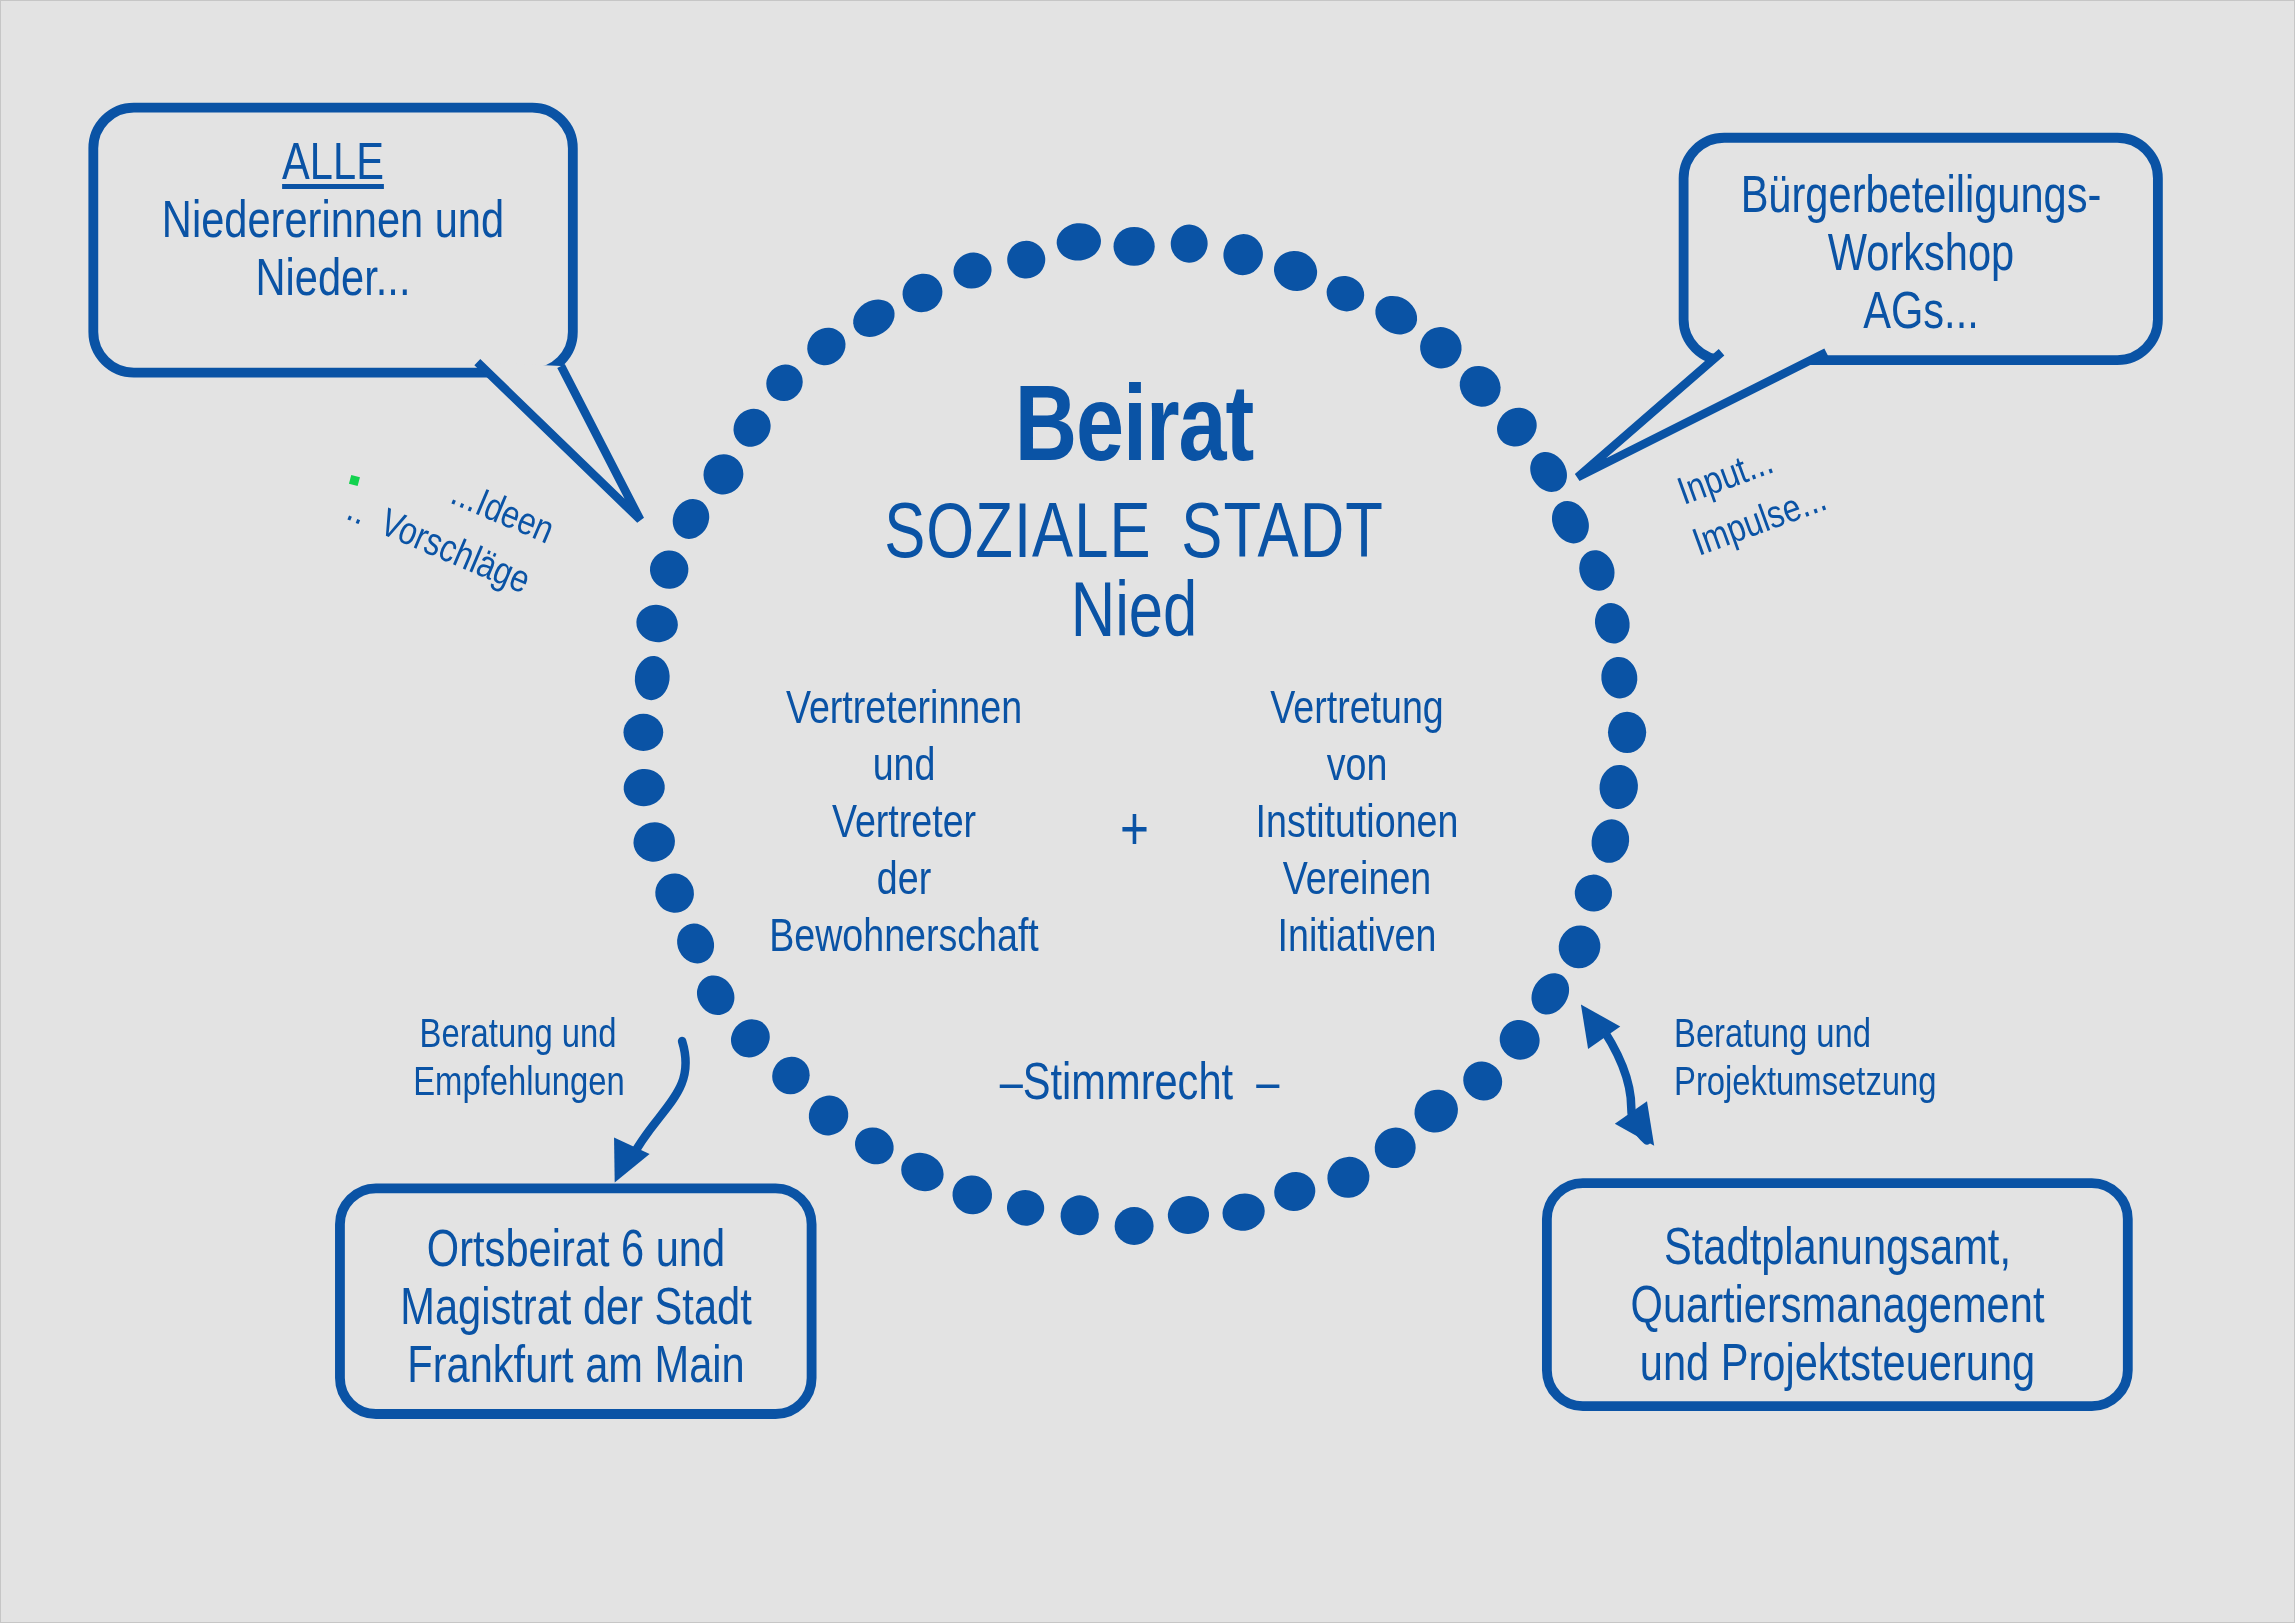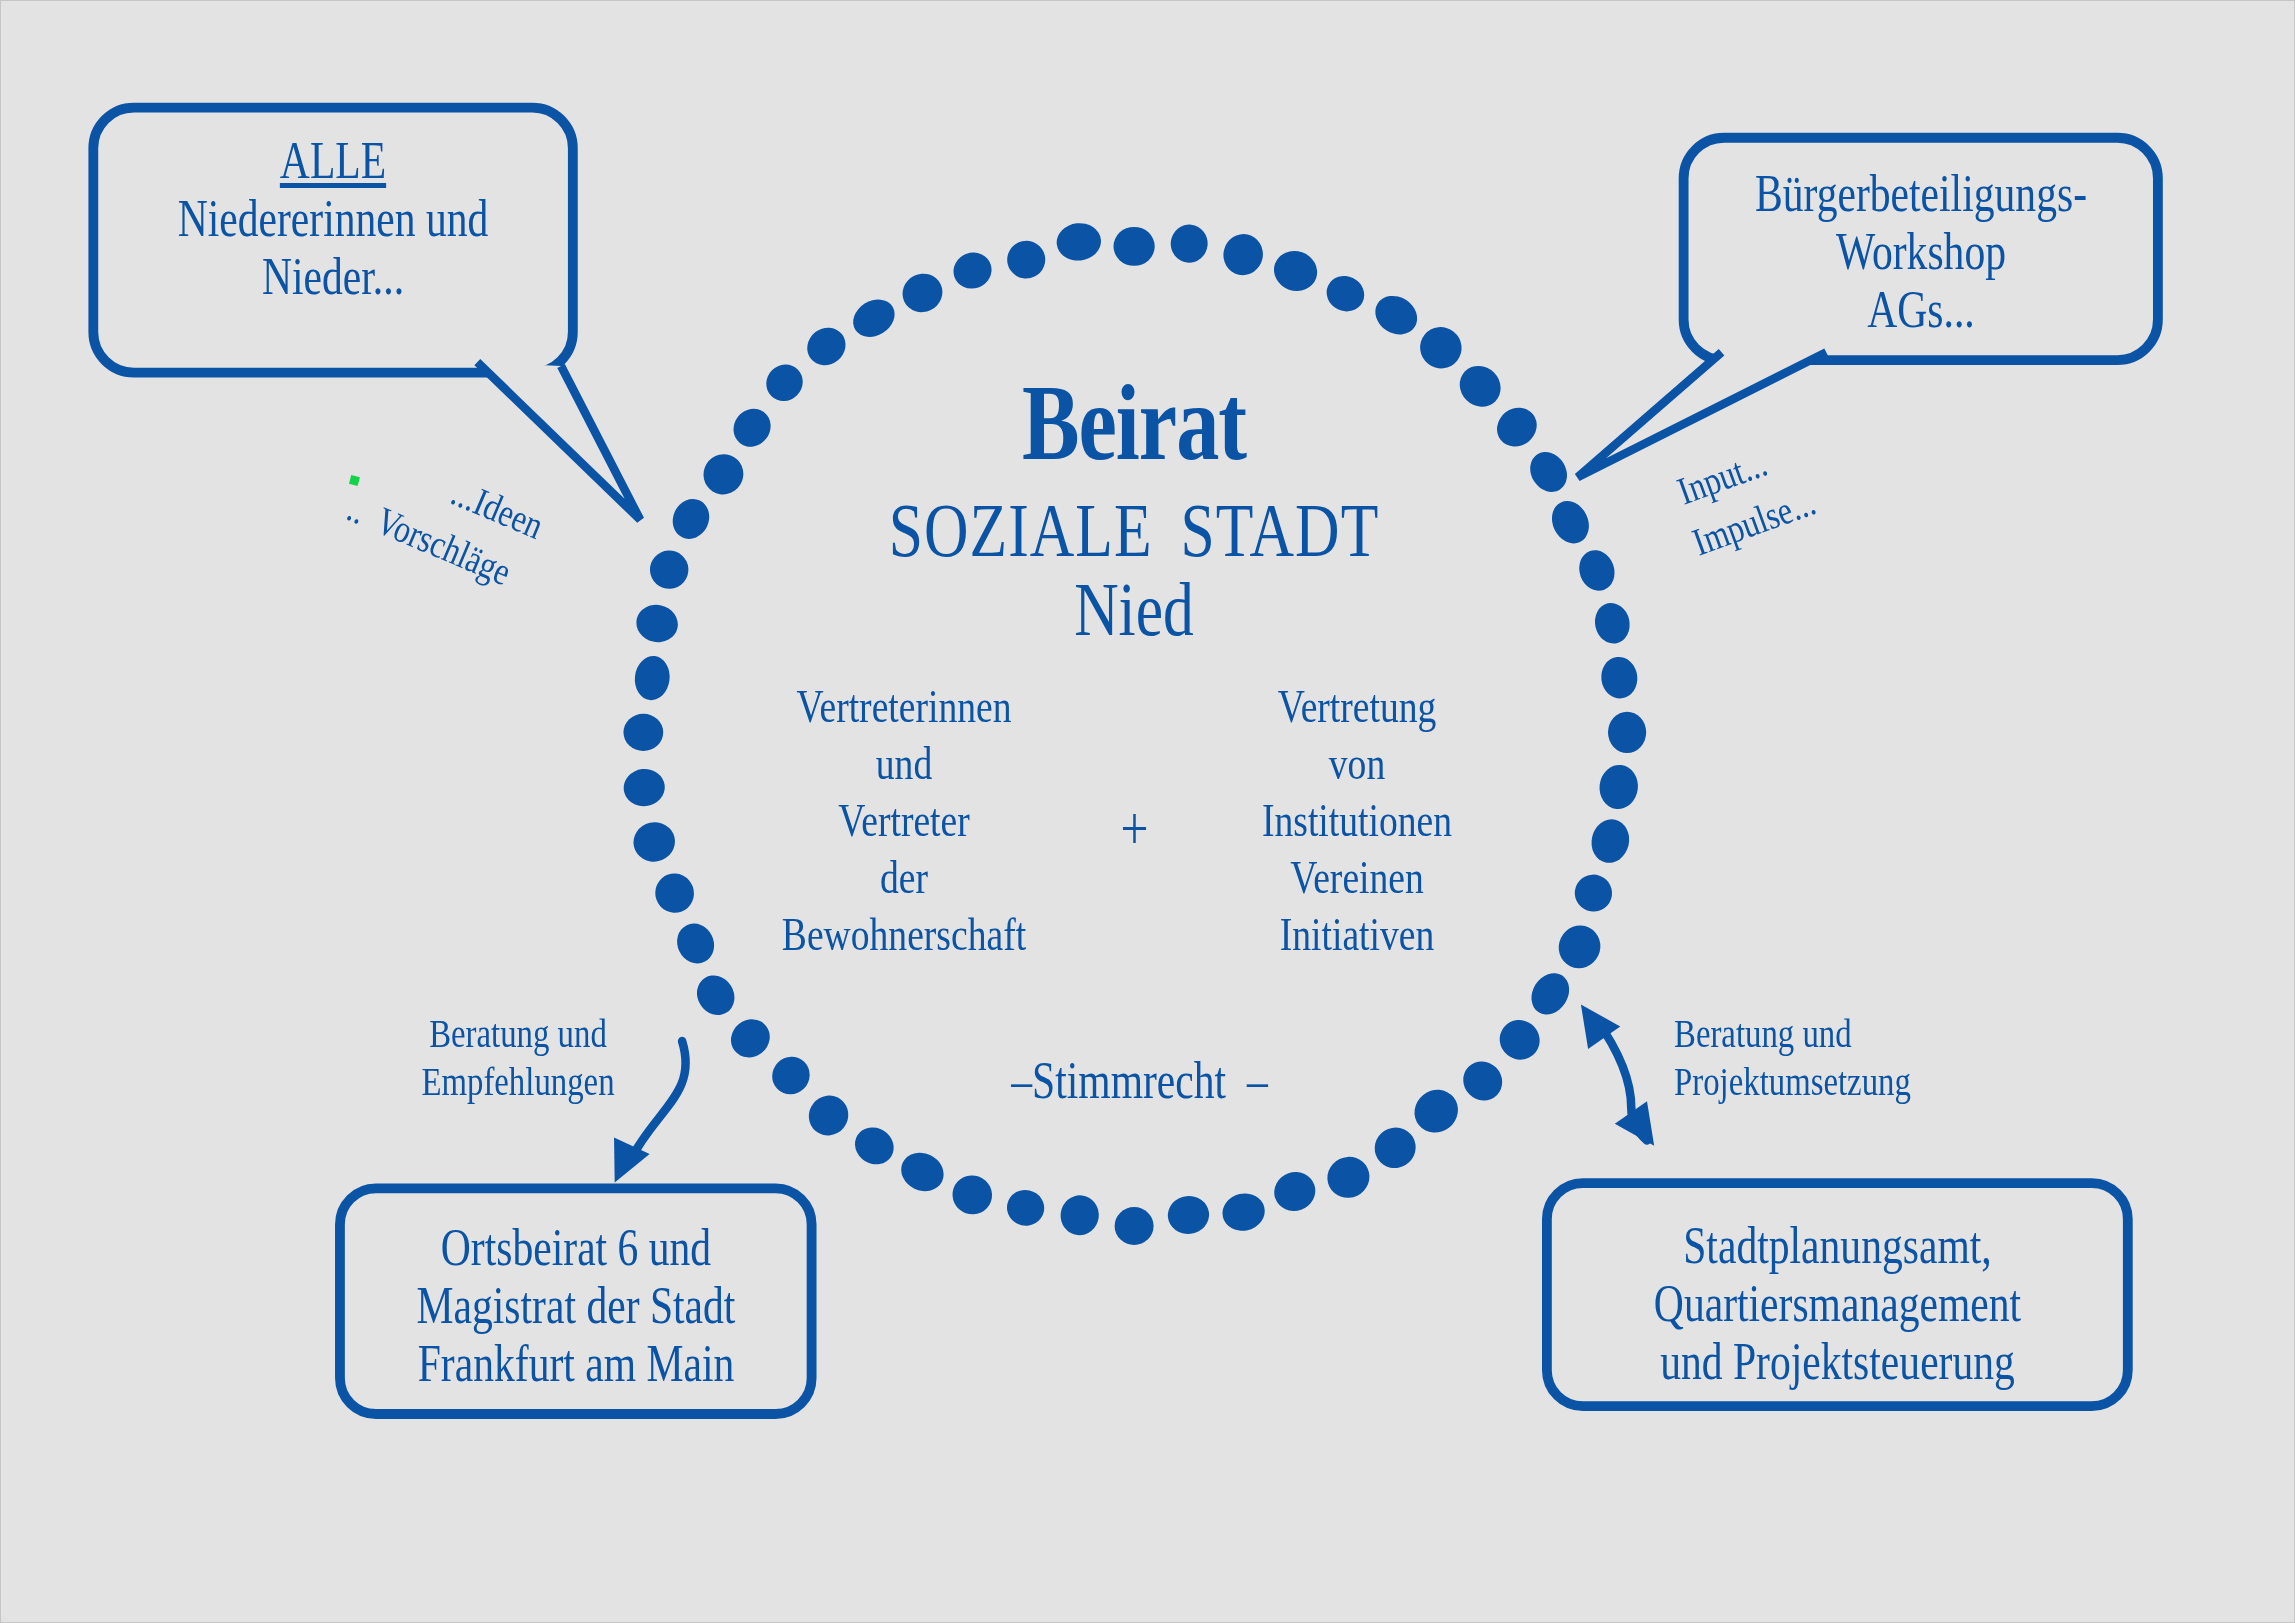--- a/index.html
+++ b/index.html
@@ -8,21 +8,21 @@
     --green:#12d24e;
   }
   html,body{margin:0;padding:0;background:#d8d8d8;}
   .stage{
     position:relative;
     width:2295px;height:1623px;
     background:var(--bg);
     border:1.3px solid #c6c6c6;
     box-sizing:border-box;
     overflow:hidden;
-    font-family:Liberation Serif, serif;
+    font-family:Liberation Sans, sans-serif;
     color:var(--blue);
   }
   svg.layer{position:absolute;left:0;top:0;width:2295px;height:1623px;}
   .ring ellipse{fill:var(--blue);}
   .bubble{fill:var(--bg);stroke:var(--blue);stroke-width:15px;}
   .tail{fill:var(--bg);stroke:var(--blue);stroke-width:13px;stroke-linejoin:miter;}
   .arrow{fill:none;stroke:var(--blue);stroke-width:13px;stroke-linecap:round;}
   .head{fill:var(--blue);stroke:none;}
 
   .txt{position:absolute;color:var(--blue);}

